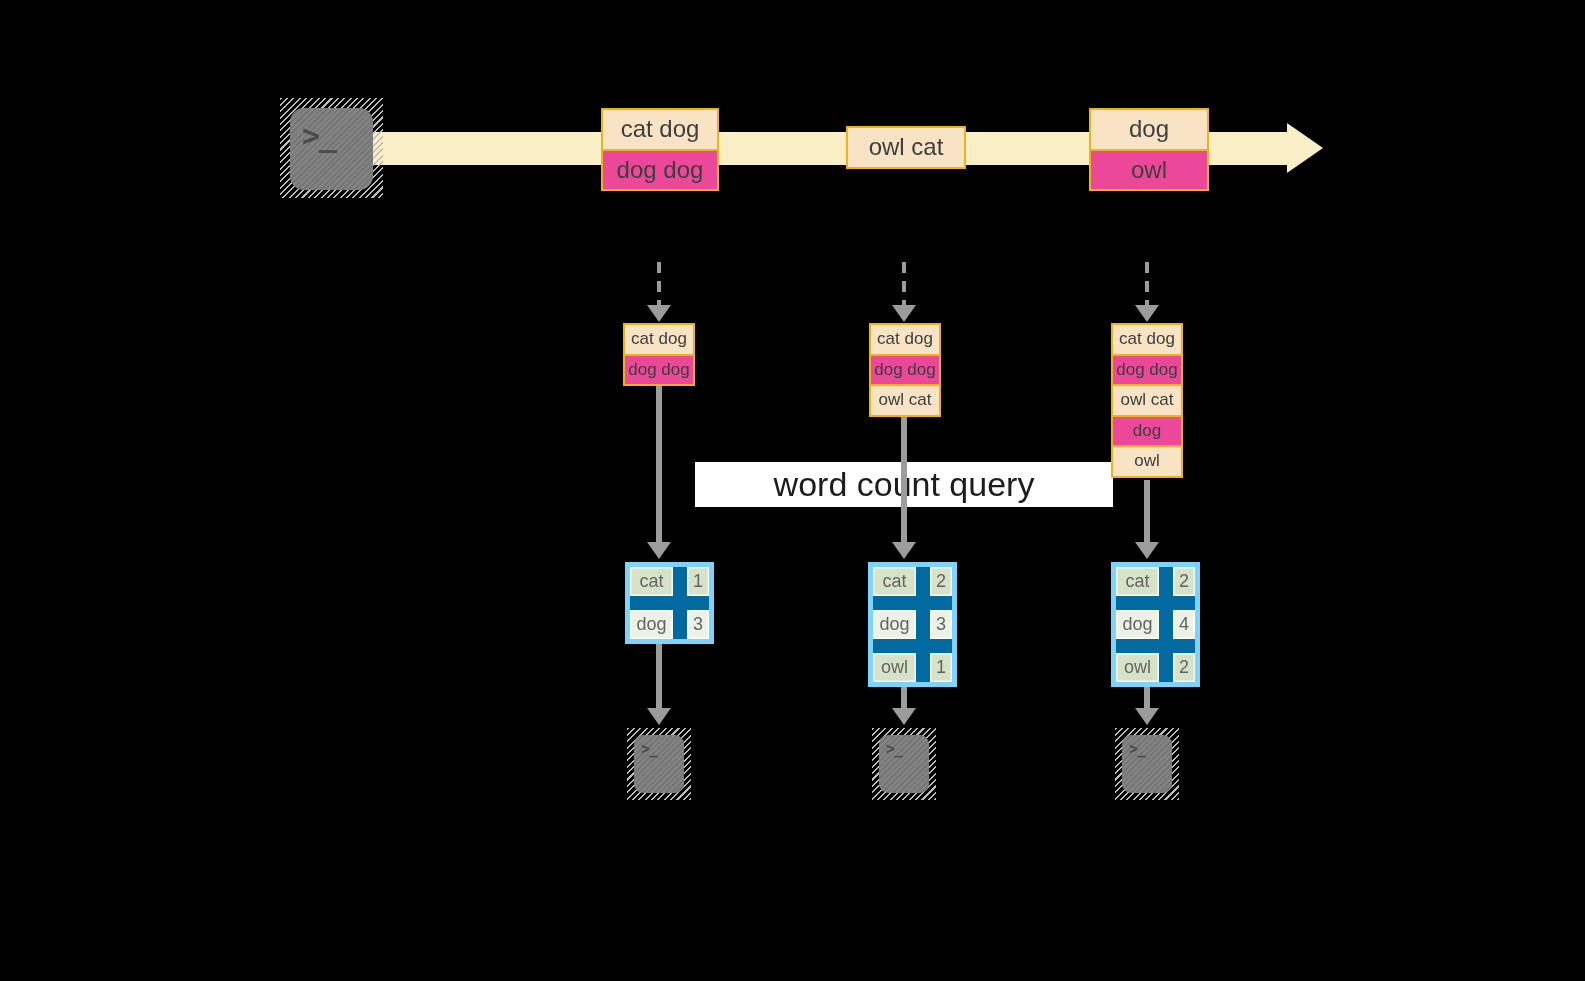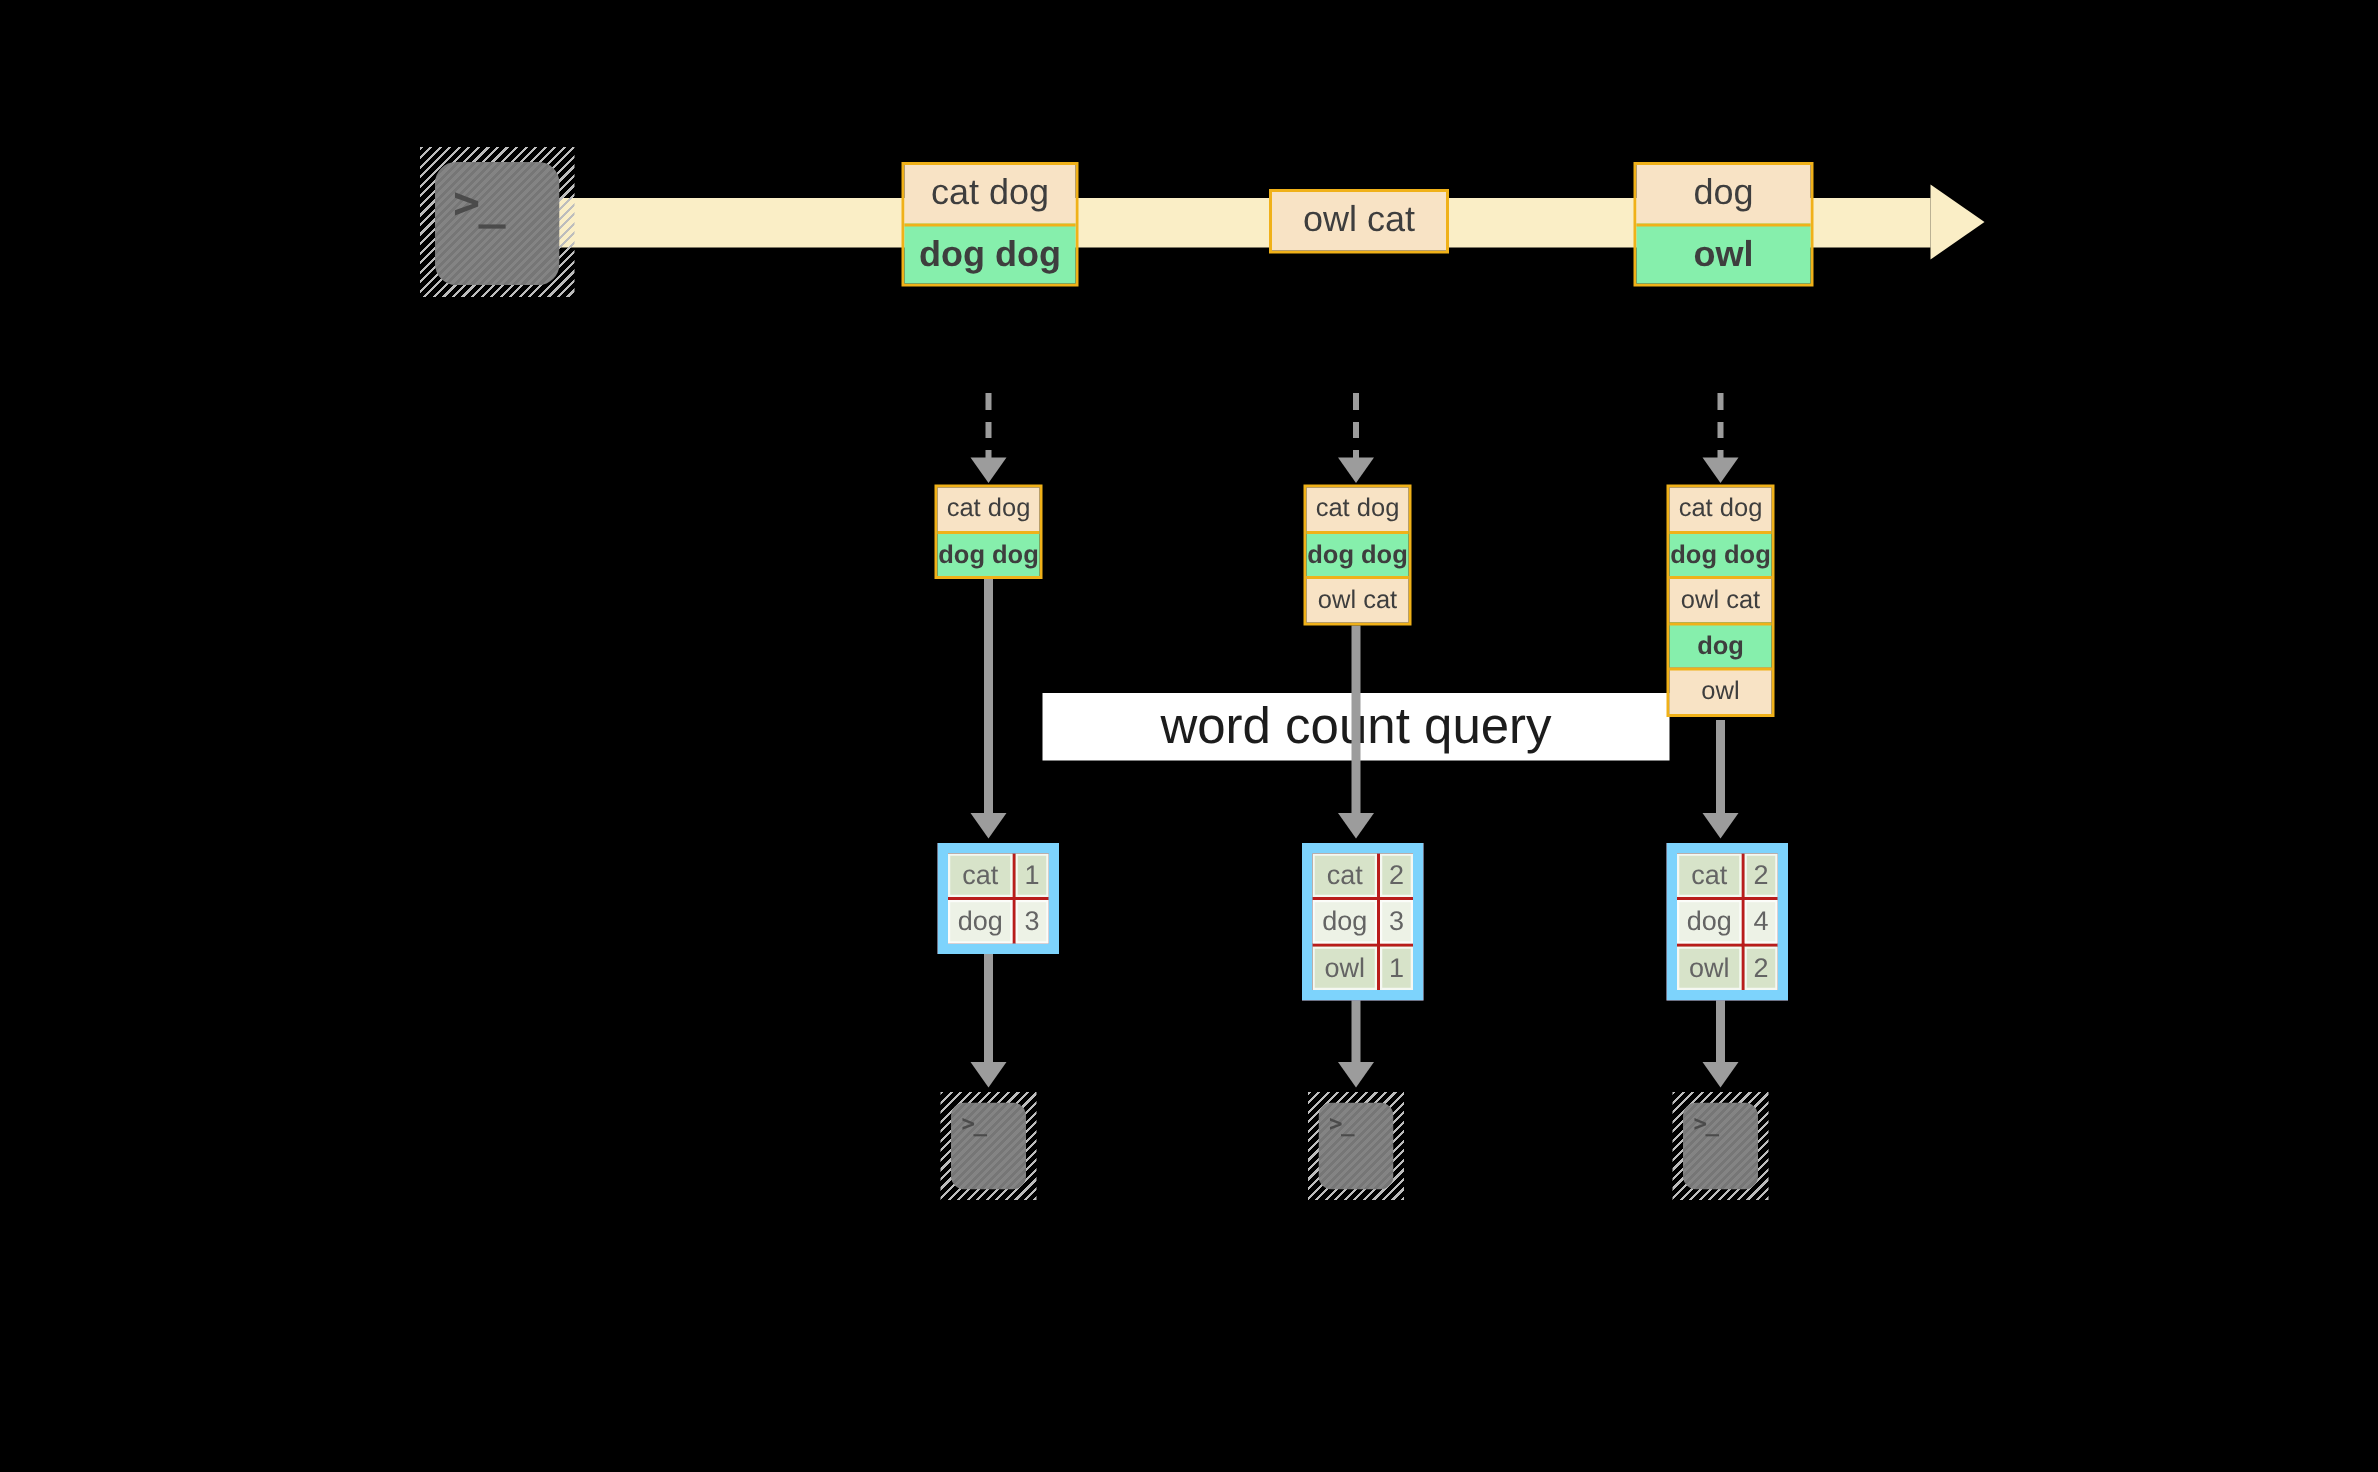--- a/index.html
+++ b/index.html
@@ -23,43 +23,43 @@
   .term-src .inner{left:10px;top:10px;right:10px;bottom:8px;}
   .term-src .prompt{font-size:30px;padding:10px 0 0 12px;}
   .term-sink{width:64px;height:72px;top:728px;}
   .term-sink .inner{left:7px;top:7px;right:7px;bottom:7px;border-radius:9px;}
   .term-sink .prompt{font-size:15px;padding:5px 0 0 7px;letter-spacing:-1px;}
 
   
   .obox{position:absolute;z-index:3;border:2.5px solid #f0b119;box-sizing:border-box;}
   .obox .row{display:block;text-align:center;color:#3e3e3e;}
   .orow-dark{background:#f8e3c5;}
-  .orow-light{background:#86efac;font-weight:bold;}
+  .orow-light{background:#ec4899;}
   .stream-box .row{font-size:24px;line-height:38.5px;height:38.5px;}
   .stream-box .row + .row{border-top:2.5px solid #f0b119;}
 
   
   .stack .row{font-size:17px;line-height:28.5px;height:28.5px;}
   .stack .row + .row{border-top:2.5px solid #f0b119;}
 
   
   .dash-shaft{position:absolute;width:4px;z-index:2;
       background:repeating-linear-gradient(to bottom,#9c9c9c 0 11px,transparent 11px 19px);}
   .solid-shaft{position:absolute;width:6px;background:#9c9c9c;z-index:2;}
   .head{position:absolute;width:0;height:0;z-index:2;
       border-left:12px solid transparent;border-right:12px solid transparent;
       border-top:17px solid #9c9c9c;}
 
   
   .banner{position:absolute;left:695px;top:462px;width:418px;height:45px;background:#ffffff;z-index:1;
       color:#1c1c1c;font-size:34px;line-height:45px;text-align:center;}
 
   
-  .ctable{position:absolute;z-index:3;border:7px solid #7dd3fc;background:#b91c1c;
-      display:grid;grid-template-columns:43px 22px;gap:2px;box-sizing:content-box;}
+  .ctable{position:absolute;z-index:3;border:5px solid #7dd3fc;background:#0369a1;
+      display:grid;grid-template-columns:43px 22px;gap:14px;box-sizing:content-box;}
   .ctable .cell{height:29px;line-height:29px;text-align:center;font-size:18px;color:#646464;
       box-shadow:inset 0 0 0 1.5px rgba(255,255,255,0.75);}
   .grow-dark{background:#d7e3c9;}
   .grow-light{background:#edf2e6;}
 </style>
 </head>
 <body>
 
 <div id="canvas">
 

